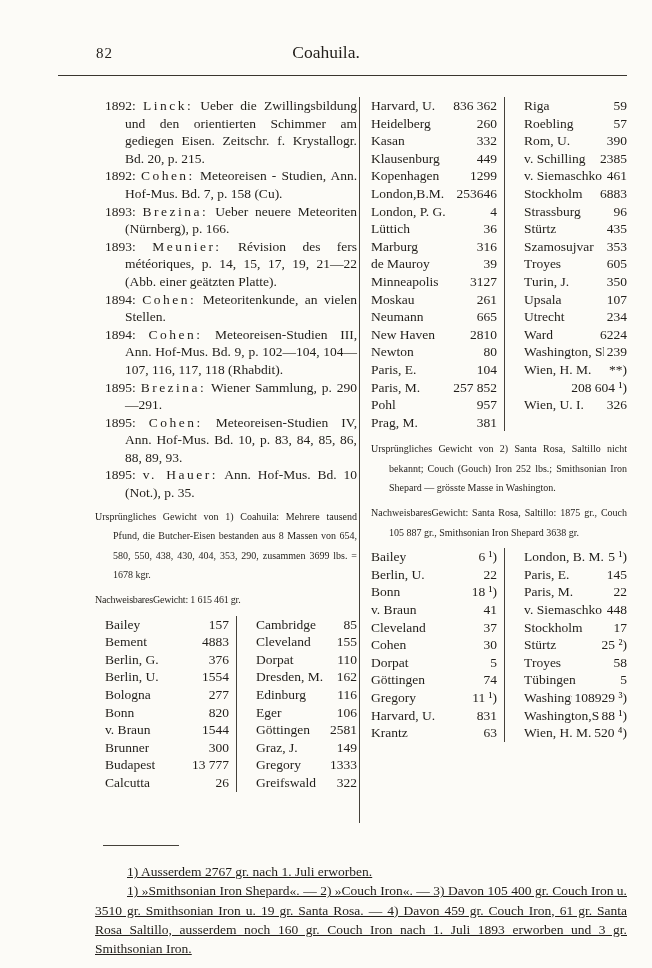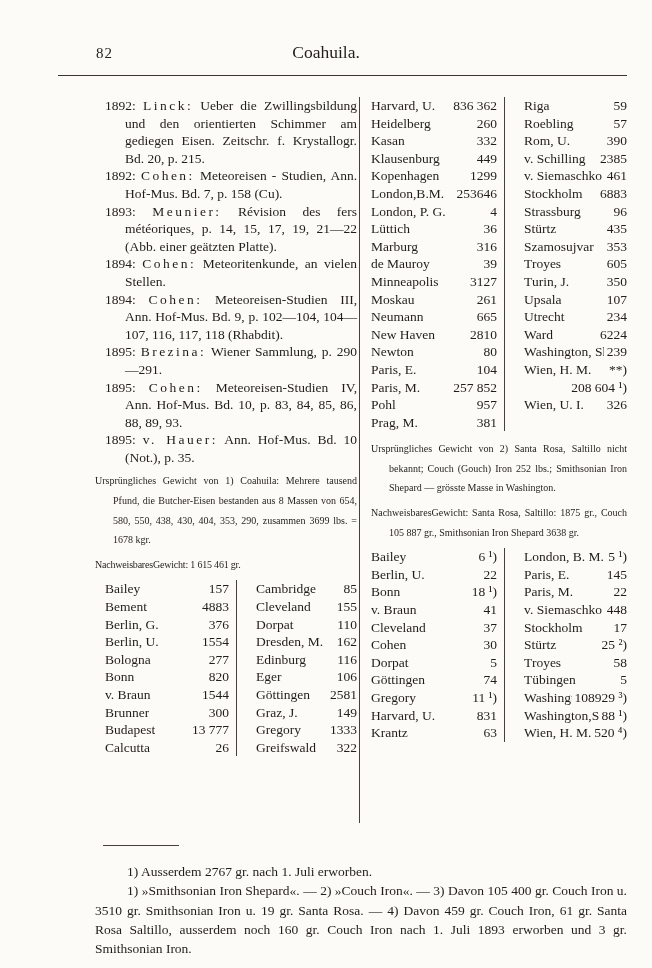--- a/index.html
+++ b/index.html
@@ -28,21 +28,21 @@
   .wtable{margin-top:6px;font-size:13.5px;}
   .colL .wtable{margin-left:10px;}
   .trow{display:flex;line-height:17.6px;}
   .half{display:flex;justify-content:space-between;box-sizing:border-box;}
   .h1{width:52%;padding-right:7px;}
   .h2{width:48%;border-left:1px solid #45413a;padding-left:19px;}
   .lbl{white-space:nowrap;overflow:hidden;}
   .val{white-space:nowrap;padding-left:3px;}
 
   .footrule{width:76px;border-top:1.2px solid #45413a;margin:14px 0 6px 103px;}
-  .footnotes{margin:16px 25px 0 95px;font-size:13.5px;line-height:19.3px;text-align:justify;}
+  .footnotes{margin:16px 25px 0 95px;font-size:13.5px;line-height:19.3px;text-align:justify;text-decoration:underline;}
   .fn{margin:0;text-indent:32px;}
 </style>
 </head>
 <body>
 
 <div class="page">
 
   <header class="pagehead">
     <span class="pagenum">82</span>
     <span class="runtitle">Coahuila.</span>
@@ -55,20 +55,23 @@
       <div class="biblio">
 
           <p class="bib"><span class="yr">1892:</span>
             <span class="auth">Linck:</span>
             <span class="bibtext">Ueber die Zwillingsbildung und den orientierten Schimmer am gediegen Eisen. Zeitschr. f. Krystallogr. Bd. 20, p. 215.</span></p>
 
           <p class="bib"><span class="yr">1892:</span>
             <span class="auth">Cohen:</span>
             <span class="bibtext">Meteoreisen - Studien, Ann. Hof-Mus. Bd. 7, p. 158 (Cu).</span></p>
 
+          <p class="bib"><span class="yr">1893:</span>
+            <span class="auth">Brezina:</span>
+            <span class="bibtext">Ueber neuere Meteoriten (Nürnberg), p. 166.</span></p>
 
           <p class="bib"><span class="yr">1893:</span>
             <span class="auth">Meunier:</span>
             <span class="bibtext">Révision des fers météoriques, p. 14, 15, 17, 19, 21—22 (Abb. einer geätzten Platte).</span></p>
 
           <p class="bib"><span class="yr">1894:</span>
             <span class="auth">Cohen:</span>
             <span class="bibtext">Meteoritenkunde, an vielen Stellen.</span></p>
 
           <p class="bib"><span class="yr">1894:</span>

